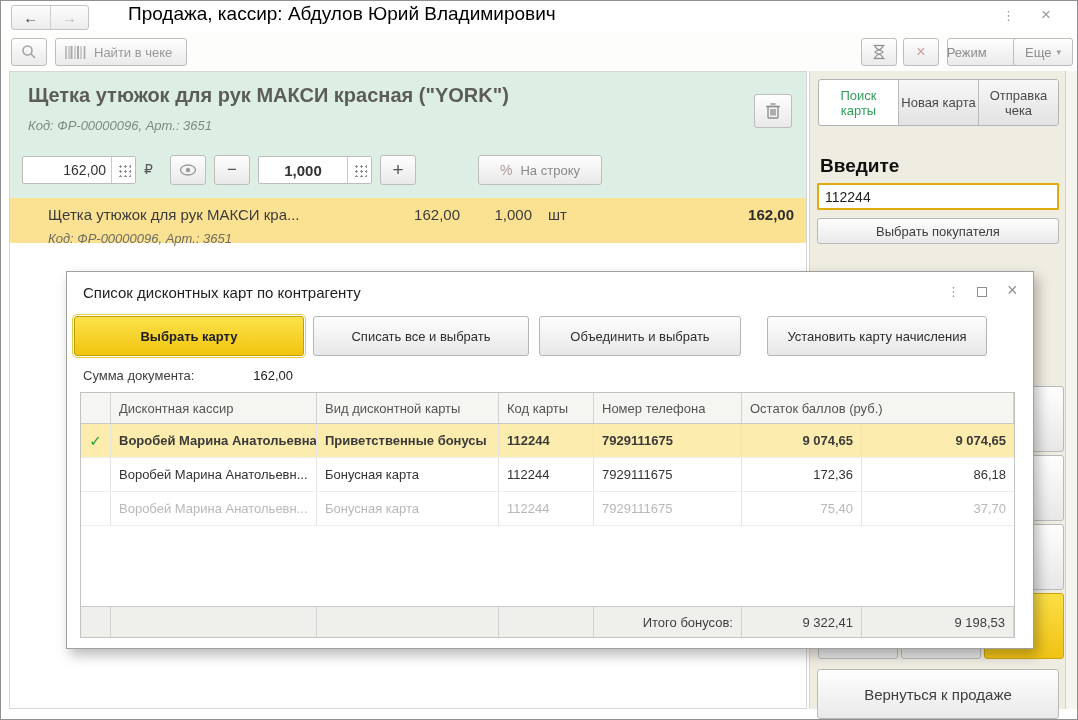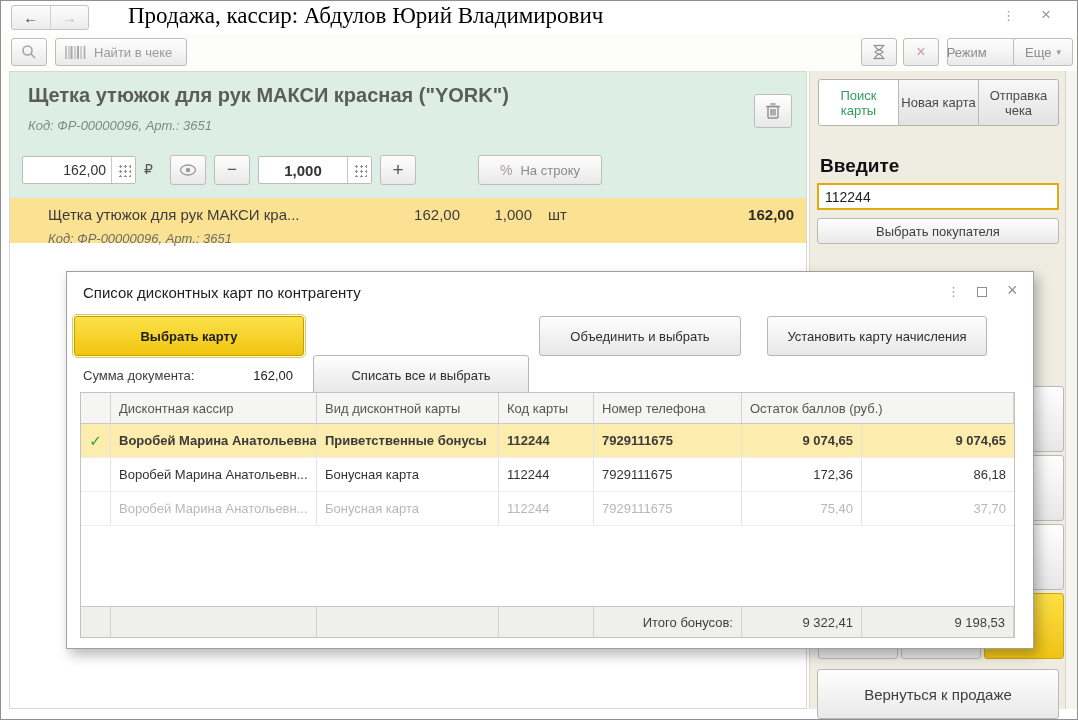--- a/index.html
+++ b/index.html
@@ -6,21 +6,21 @@
   html,body { background:#e8e8e8; }
   body { font-family:"Liberation Sans","DejaVu Sans",sans-serif; }
   .window { position:relative; width:1078px; height:720px; background:#fff; border:1px solid #8f8f8f; overflow:hidden; }
 
   
   .titlebar { position:absolute; left:0; top:0; width:100%; height:32px; background:#fff; }
   .nav-group { position:absolute; left:10px; top:4px; width:78px; height:25px; display:flex; border:1px solid #c3c3c3; border-radius:3px; overflow:hidden; background:linear-gradient(#fdfdfd,#ececec); }
   .nav-btn { flex:1; display:flex; align-items:center; justify-content:center; font-size:15px; cursor:pointer; }
   .nav-btn.back { color:#3a3a3a; border-right:1px solid #d0d0d0; }
   .nav-btn.fwd { color:#b9b9b9; }
-  .win-title { position:absolute; left:127px; top:2px; font-size:23px; color:#000; white-space:nowrap;font-family:Liberation Serif, serif; }
+  .win-title { position:absolute; left:127px; top:2px; font-size:19px; color:#000; white-space:nowrap; }
   .tb-kebab { position:absolute; left:1001px; top:7px; color:#9a9a9a; font-size:13px; letter-spacing:0; cursor:pointer; }
   .tb-close { position:absolute; left:1040px; top:4px; color:#9a9a9a; font-size:17px; cursor:pointer; }
 
   
   .toolbar { position:absolute; left:0; top:32px; width:100%; height:38px; background:#fdfdfb; }
   .sq-btn { position:absolute; height:28px; background:linear-gradient(#fefefe,#eaeaea); border:1px solid #bdbdbd; border-radius:3px; display:flex; align-items:center; justify-content:center; cursor:pointer; }
   .btn-search { left:10px; top:5px; width:36px; }
   .btn-find { left:54px; top:5px; width:132px; gap:7px; color:#9a9a9a; font-size:13px; justify-content:flex-start; padding-left:9px; }
   .btn-hourglass { left:860px; top:5px; width:36px; }
   .btn-redx { left:902px; top:5px; width:36px; color:#cf9b9b; font-size:16px; }
@@ -78,21 +78,21 @@
   .btn-return { left:7px; top:598px; width:242px; height:50px; font-size:15px; }
 
   
   .dialog { position:absolute; left:65px; top:270px; width:968px; height:378px; background:#fff; border:1px solid #a0a0a0; box-shadow:4px 6px 12px rgba(0,0,0,.28); }
   .dlg-title { position:absolute; left:16px; top:12px; font-size:15px; color:#222; }
   .dlg-kebab { position:absolute; left:880px; top:12px; color:#9a9a9a; font-size:13px; cursor:pointer; }
   .dlg-max { position:absolute; left:910px; top:15px; width:10px; height:10px; border:1.5px solid #8f8f8f; cursor:pointer; }
   .dlg-close { position:absolute; left:940px; top:8px; color:#8f8f8f; font-size:18px; cursor:pointer; }
   .dlg-btn { position:absolute; top:44px; height:40px; background:linear-gradient(#fefefe,#e7e7e7); border:1px solid #b6b6b6; border-radius:3px; display:flex; align-items:center; justify-content:center; font-size:13px; color:#2e2e2e; cursor:pointer; }
   .dlg-b1 { left:7px; width:230px; background:linear-gradient(#fbe24a,#f2c40f); border:1px solid #bfa007; outline:1px solid #e6cc3f; outline-offset:1px; font-weight:bold; color:#1d1d1d; }
-  .dlg-b2 { left:246px; width:216px;margin-top:39px; }
+  .dlg-b2 { left:246px; width:216px; }
   .dlg-b3 { left:472px; width:202px; }
   .dlg-b4 { left:700px; width:220px; }
   .sum-label { position:absolute; left:16px; top:96px; font-size:13px; color:#3e3e3e; }
   .sum-value { position:absolute; left:140px; top:96px; width:86px; text-align:right; font-size:13px; color:#222; }
 
   .tbl { position:absolute; left:13px; top:120px; width:935px; height:246px; border:1px solid #c2c2c2; display:flex; flex-direction:column; background:#fff; font-size:13px; }
   .tr { display:flex; flex:0 0 34px; height:34px; border-bottom:1px solid #ededed; color:#333; cursor:pointer; background:#fff; }
   .tr.head { flex:0 0 31px; height:31px; background:#f5f5f2; border-bottom:1px solid #c9c9c9; color:#555; cursor:default; }
   .tr.sel { background:#fcecae; font-weight:bold; color:#3a3a3a; }
   .tr.dis { color:#b8b8b8; }

